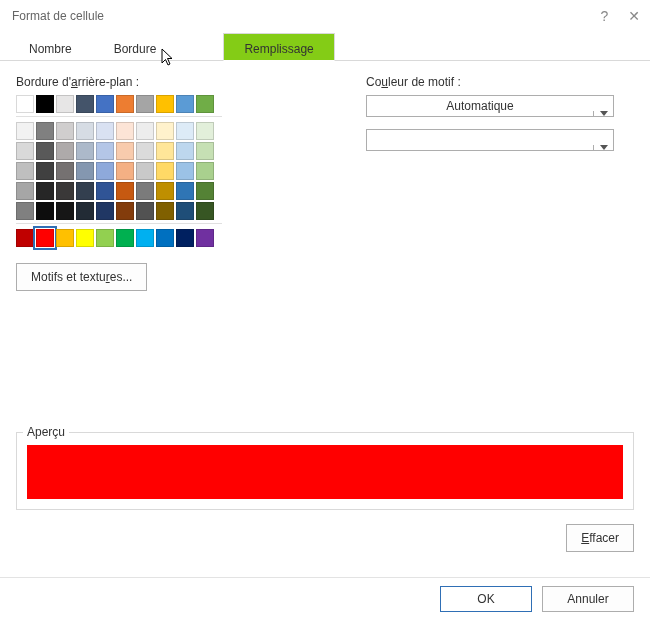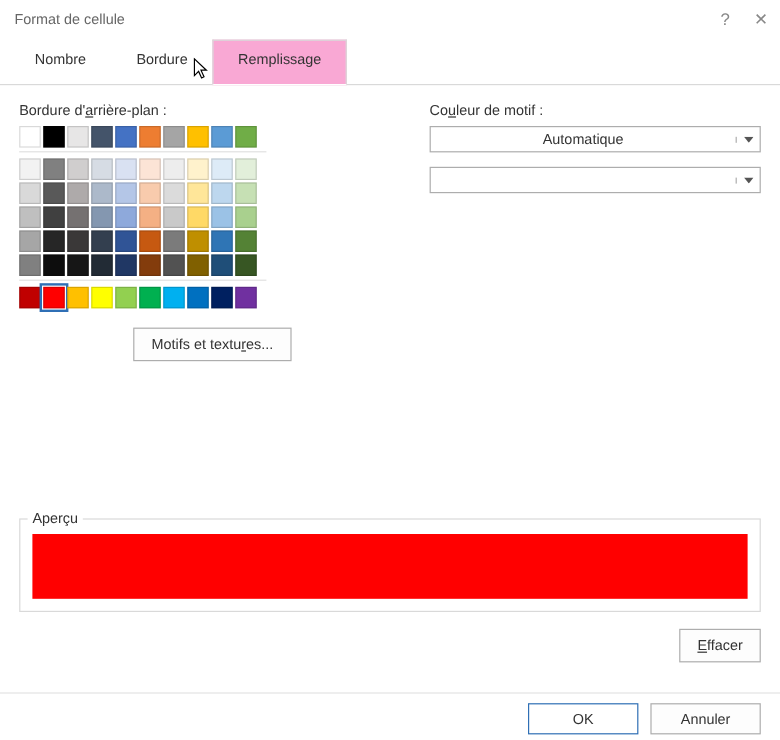--- a/index.html
+++ b/index.html
@@ -24,33 +24,34 @@
   }
   .titlebar-right { display: flex; align-items: center; gap: 20px; color: #888; }
   .titlebar-right span { font-size: 14px; }
   .close-x { font-size: 14px; }
   .tabs {
     display: flex;
     border-bottom: 1px solid #d9d9d9;
     padding-left: 8px;
   }
   .tab {
-    padding: 8px 20px 14px 20px;
+    padding: 8px 20px 4px 20px;
     color: #333;
     cursor: pointer;
     border: 1px solid transparent;
     border-bottom: none;
     position: relative;
     top: 1px;
     background: transparent;
   }
   .tab.active {
     border: 1px solid #d9d9d9;
     border-bottom: 1px solid #fff;
-    background: #f9a8d4;
+    background: #84cc16;
+    margin-left: 46px;
   }
   .mouse-cursor {
     position: absolute;
     left: 161px;
     top: 48px;
     pointer-events: none;
     z-index: 50;
   }
   .content { padding: 14px 16px 0 16px; display: flex; }
   .left-pane { width: 330px; }
@@ -69,35 +70,35 @@
   }
   .palette-row { display: flex; margin-bottom: 2px; }
   .swatch {
     width: 18px; height: 18px;
     margin-right: 2px;
     border: 1px solid rgba(0,0,0,0.15);
     cursor: pointer;
   }
   .palette-sep { height: 1px; background: #e0e0e0; width: 206px; margin: 3px 0 5px 0; }
   .swatch.selected { outline: 2px solid #2f6fb5; outline-offset: 1px; }
-  .btn-row { margin-top: 16px; display: flex; gap: 28px; justify-content: center; }
+  .btn-row { margin-top: 16px; display: flex; gap: 28px; }
   .push-btn {
     border: 1px solid #adadad;
     background: #fdfdfd;
     padding: 6px 14px;
     cursor: pointer;
     font: inherit;
     color: #333;
   }
   .combo {
-    width: 276px;
+    width: 248px;
     height: 22px;
     border: 1px solid #adadad;
     display: flex;
-    align-items: center;
+    align-items: flex-end;
     background: #fff;
   }
   .combo .combo-text {
     flex: 1;
     line-height: 20px;
     padding: 0 6px;
     text-align: center;
   }
   .combo .combo-arrow {
     width: 20px;

